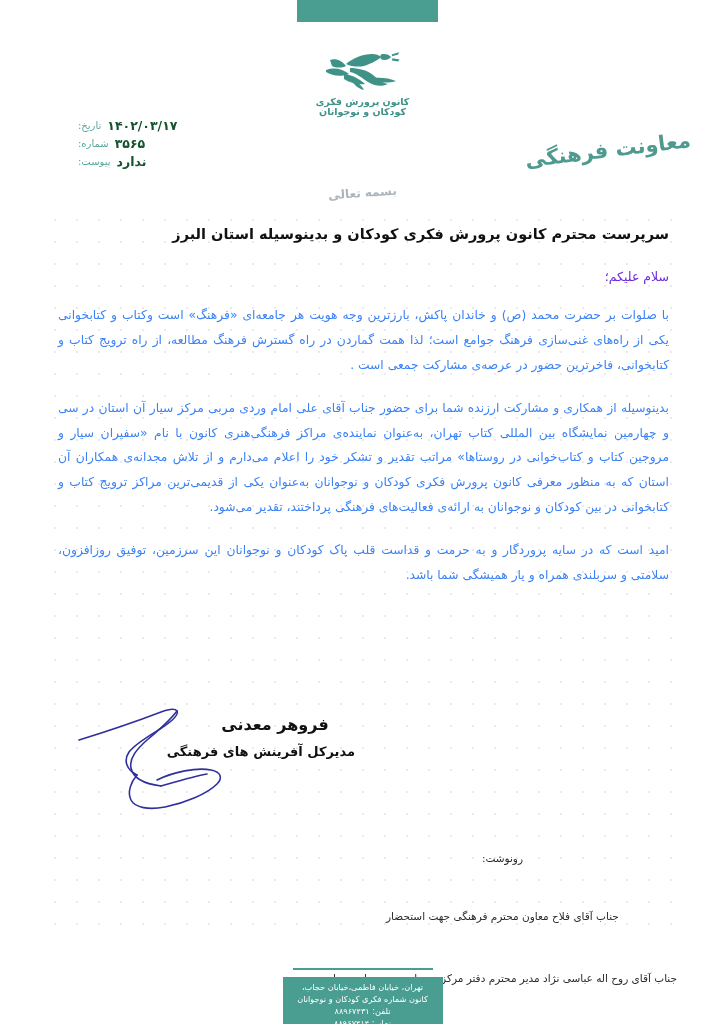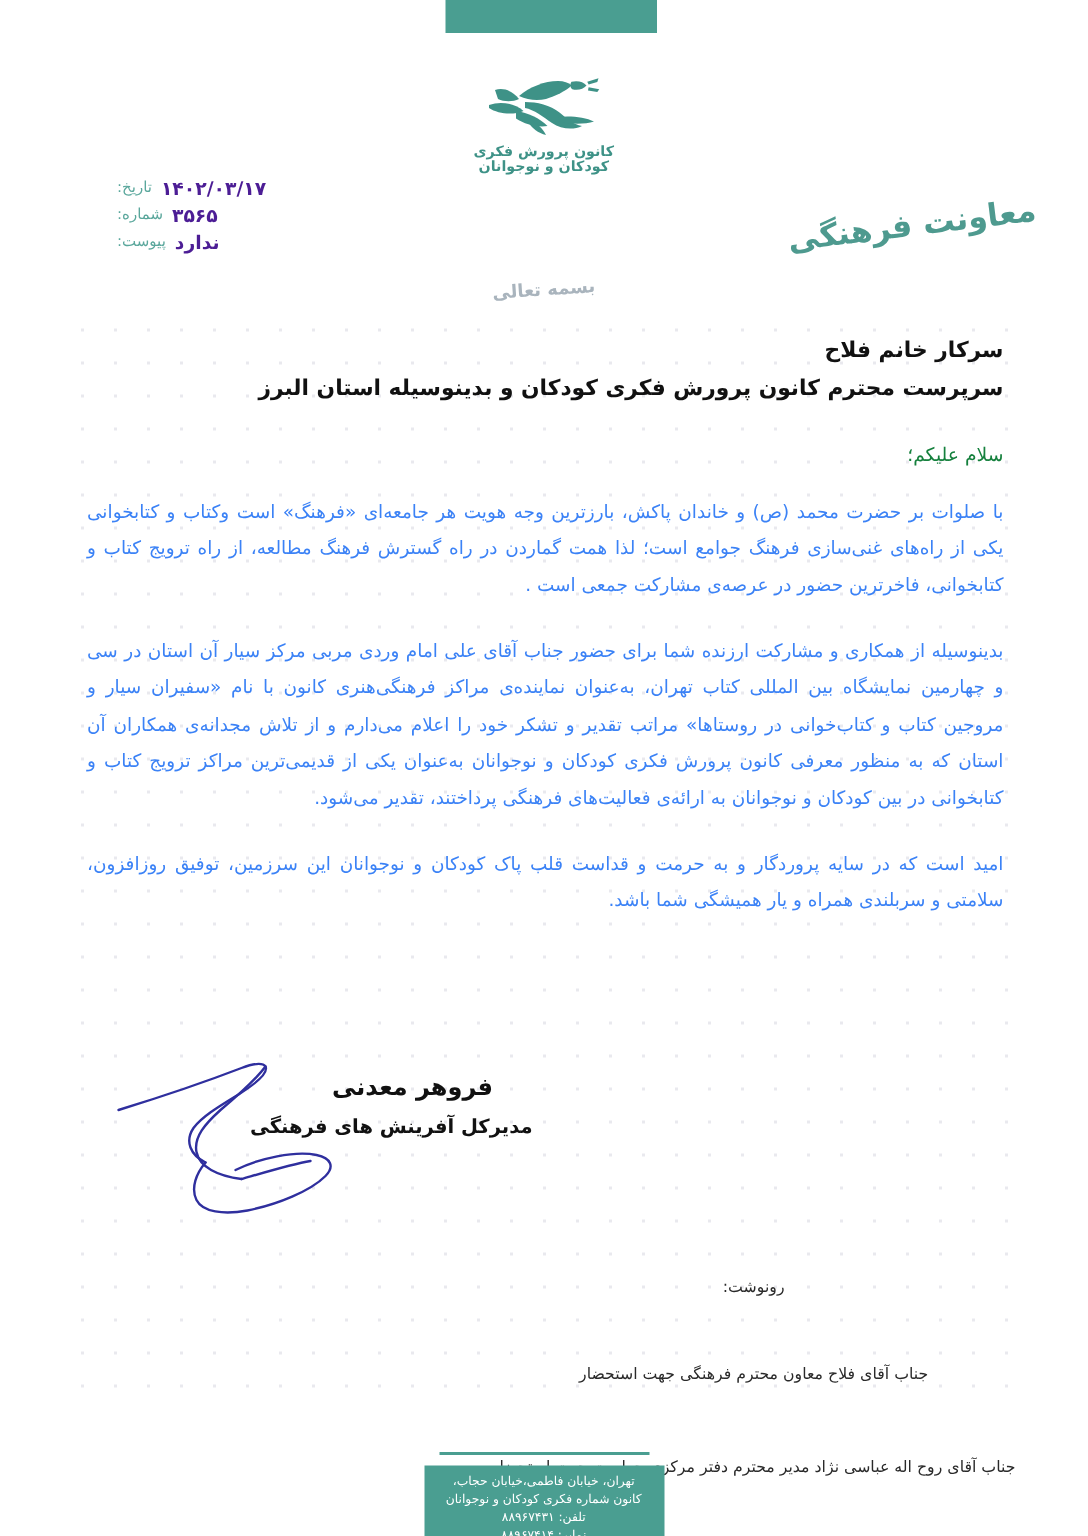--- a/index.html
+++ b/index.html
@@ -83,21 +83,21 @@
     gap: 6px;
     margin-bottom: 3px;
     white-space: nowrap;
   }
   .meta-label {
     color: #5aa79c;
     font-size: 10px;
     font-weight: 400;
   }
   .meta-value {
-    color: #4c1d95;
+    color: #14532d;
     font-size: 12.5px;
     font-weight: 700;
     letter-spacing: 0.3px;
   }
 
   
   .deputy {
     position: absolute;
     right: 34px;
     top: 128px;
@@ -140,21 +140,21 @@
     font-size: 14.5px;
     font-weight: 700;
     color: #111;
     line-height: 1.75;
   }
   .addressee div { white-space: nowrap; }
 
   .greeting {
     margin-top: 22px;
     font-size: 12.5px;
-    color: #15803d;
+    color: #6d28d9;
     font-weight: 400;
   }
 
   p.para {
     margin: 19px 0 0 0;
     font-size: 12.3px;
     line-height: 2.0;
     color: #3b82f6;
     text-align: justify;
     text-justify: inter-word;
@@ -302,21 +302,20 @@
       <span class="meta-value">۳۵۶۵</span>
     </div>
     <div class="meta-row">
       <span class="meta-label">پیوست:</span>
       <span class="meta-value">ندارد</span>
     </div>
   </div>
 
   <div class="content">
     <div class="addressee">
-      <div>سرکار خانم فلاح</div>
       <div>سرپرست محترم کانون پرورش فکری کودکان و بدینوسیله استان البرز</div>
     </div>
 
     <div class="greeting">سلام علیکم؛</div>
 
     <p class="para">با صلوات بر حضرت محمد (ص) و خاندان پاکش، بارزترین وجه هویت هر جامعه‌ای «فرهنگ» است وکتاب و کتابخوانی یکی از راه‌های غنی‌سازی فرهنگ جوامع است؛ لذا همت گماردن در راه گسترش فرهنگ مطالعه، از راه ترویج کتاب و کتابخوانی، فاخرترین حضور در عرصه‌ی مشارکت جمعی است .</p>
     <p class="para">بدینوسیله از همکاری و مشارکت ارزنده شما برای حضور جناب آقای علی امام وردی مربی مرکز سیار آن استان در سی و چهارمین نمایشگاه بین المللی کتاب تهران، به‌عنوان نماینده‌ی مراکز فرهنگی‌هنری کانون با نام «سفیران سیار و مروجین کتاب و کتاب‌خوانی در روستاها» مراتب تقدیر و تشکر خود را اعلام می‌دارم و از تلاش مجدانه‌ی همکاران آن استان که به منظور معرفی کانون پرورش فکری کودکان و نوجوانان به‌عنوان یکی از قدیمی‌ترین مراکز ترویج کتاب و کتابخوانی در بین کودکان و نوجوانان به ارائه‌ی فعالیت‌های فرهنگی پرداختند، تقدیر می‌شود.</p>
     <p class="para last">امید است که در سایه پروردگار و به حرمت و قداست قلب پاک کودکان و نوجوانان این سرزمین،  توفیق روزافزون، سلامتی و سربلندی همراه و یار همیشگی شما باشد.</p>
   </div>
 

